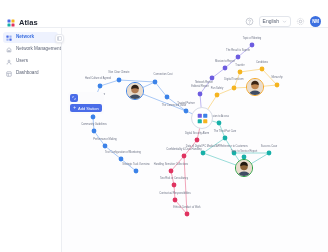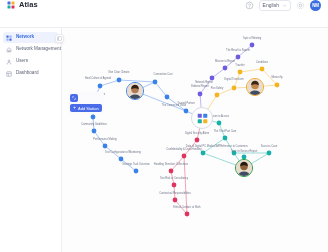--- a/index.html
+++ b/index.html
@@ -8,21 +8,21 @@
     background: #ffffff;
     font-family: "Liberation Sans", sans-serif;
     overflow: hidden;
   }
   #app { position: relative; width: 328px; height: 252px; background: #ffffff; }
 
   
   .topbar {
     position: absolute; left: 0; top: 0; width: 328px; height: 28px;
     background: #ffffff; border-bottom: 1px solid #eceef2;
-    display: flex; align-items: flex-start; padding: 0 7px;
+    display: flex; align-items: flex-end; padding: 0 7px;
   }
   .brand { display: flex; align-items: center; gap: 4px; }
   .brand-logo { width: 8px; height: 8px; display: block; }
   .brand-name { font-size: 7.5px; color: #222733; font-weight: 600; letter-spacing: .1px; }
   .topbar-right { margin-left: auto; display: flex; align-items: center; gap: 5px; }
   .tb-icon { width: 9px; height: 9px; display: block; opacity: .55; }
   .lang-select {
     display: flex; align-items: center; gap: 3px;
     border: 1px solid #e3e6ec; border-radius: 3px;
     height: 11px; padding: 0 3px; background: #fff;

